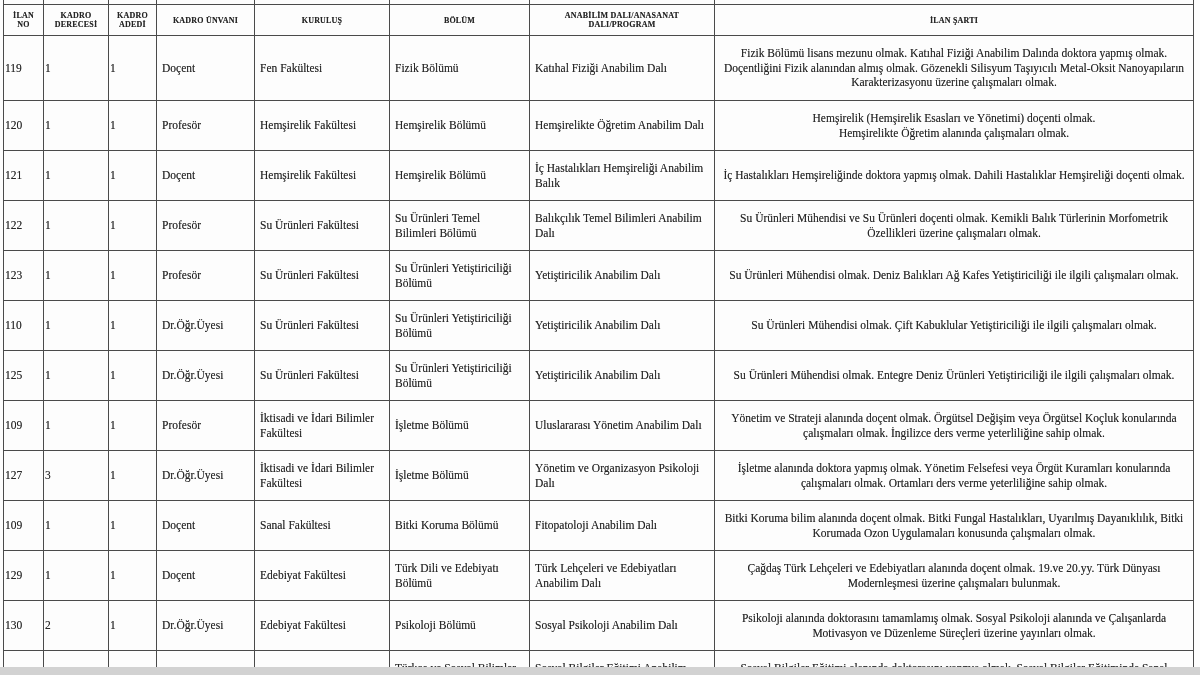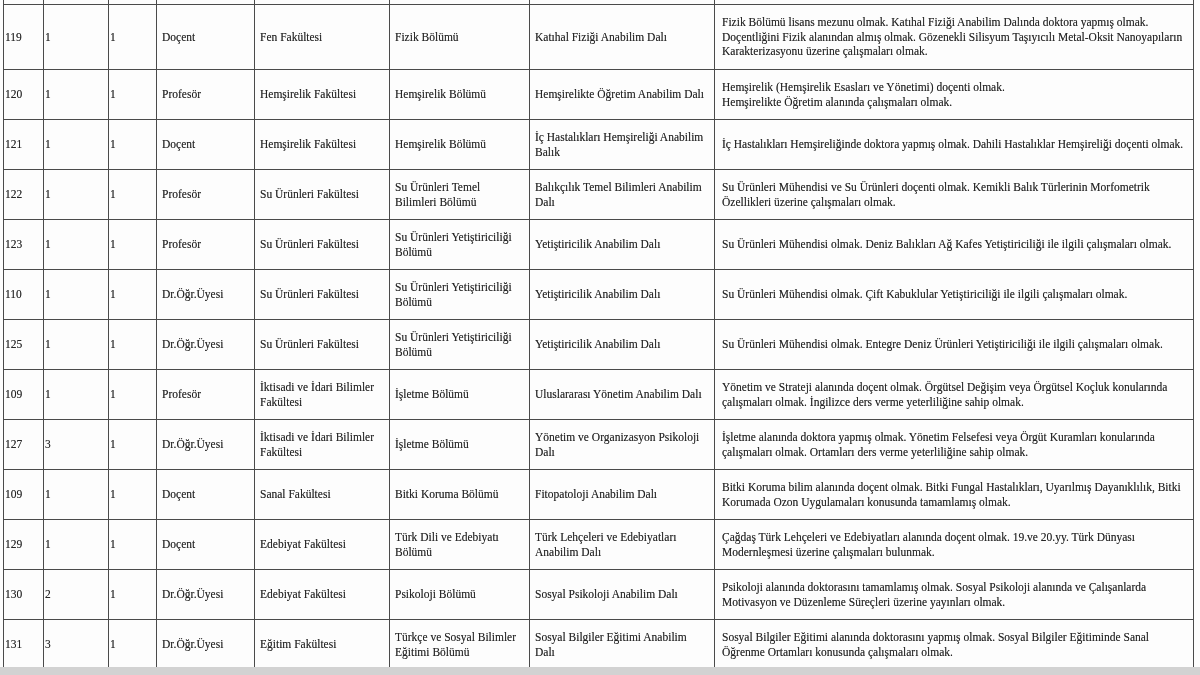--- a/index.html
+++ b/index.html
@@ -49,21 +49,21 @@
   }
   tbody td {
     height: 45px;
     vertical-align: middle;
     font-size: 11.5px;
     line-height: 1.28;
   }
   tbody tr:first-child td { height: 60px; }
   td.num { }
   td.txt { text-align: left; padding: 2px 5px; }
-  td.k-ilan_sarti { padding: 2px 7px; white-space: pre-line; }
+  td.k-ilan_sarti { padding: 2px 7px; white-space: pre-line; text-align: center; }
 </style>
 </head>
 <body>
 
 <div class="page">
   <table class="doc-table">
     <colgroup>
         <col class="c-0">
         <col class="c-1">
         <col class="c-2">
@@ -77,20 +77,31 @@
         <tr class="sliver">
           <td></td>
           <td></td>
           <td></td>
           <td></td>
           <td></td>
           <td></td>
           <td></td>
           <td></td>
         </tr>
+        <tr class="head-row">
+          <th>İLAN NO</th>
+          <th>KADRO DERECESİ</th>
+          <th>KADRO ADEDİ</th>
+          <th>KADRO ÜNVANI</th>
+          <th>KURULUŞ</th>
+          <th>BÖLÜM</th>
+          <th>ANABİLİM DALI/ANASANAT
+DALI/PROGRAM</th>
+          <th>İLAN ŞARTI</th>
+        </tr>
       </thead>
     <tbody>
         <tr>
           <td class="num k-ilan_no">119</td>
           <td class="num k-kadro_derecesi">1</td>
           <td class="num k-kadro_adedi">1</td>
           <td class="txt k-kadro_unvani">Doçent</td>
           <td class="txt k-kurulus">Fen Fakültesi</td>
           <td class="txt k-bolum">Fizik Bölümü</td>
           <td class="txt k-anabilim">Katıhal Fiziği Anabilim Dalı</td>
@@ -178,21 +189,21 @@
           <td class="txt k-ilan_sarti">İşletme alanında doktora yapmış olmak. Yönetim Felsefesi veya Örgüt Kuramları konularında çalışmaları olmak. Ortamları ders verme yeterliliğine sahip olmak.</td>
         </tr>
         <tr>
           <td class="num k-ilan_no">109</td>
           <td class="num k-kadro_derecesi">1</td>
           <td class="num k-kadro_adedi">1</td>
           <td class="txt k-kadro_unvani">Doçent</td>
           <td class="txt k-kurulus">Sanal Fakültesi</td>
           <td class="txt k-bolum">Bitki Koruma Bölümü</td>
           <td class="txt k-anabilim">Fitopatoloji Anabilim Dalı</td>
-          <td class="txt k-ilan_sarti">Bitki Koruma bilim alanında doçent olmak. Bitki Fungal Hastalıkları, Uyarılmış Dayanıklılık, Bitki Korumada Ozon Uygulamaları konusunda tamamlamış olmak.</td>
+          <td class="txt k-ilan_sarti">Bitki Koruma bilim alanında doçent olmak. Bitki Fungal Hastalıkları, Uyarılmış Dayanıklılık, Bitki Korumada Ozon Uygulamaları konusunda çalışmaları olmak.</td>
         </tr>
         <tr>
           <td class="num k-ilan_no">129</td>
           <td class="num k-kadro_derecesi">1</td>
           <td class="num k-kadro_adedi">1</td>
           <td class="txt k-kadro_unvani">Doçent</td>
           <td class="txt k-kurulus">Edebiyat Fakültesi</td>
           <td class="txt k-bolum">Türk Dili ve Edebiyatı Bölümü</td>
           <td class="txt k-anabilim">Türk Lehçeleri ve Edebiyatları Anabilim Dalı</td>
           <td class="txt k-ilan_sarti">Çağdaş Türk Lehçeleri ve Edebiyatları alanında doçent olmak. 19.ve 20.yy. Türk Dünyası Modernleşmesi üzerine çalışmaları bulunmak.</td>

